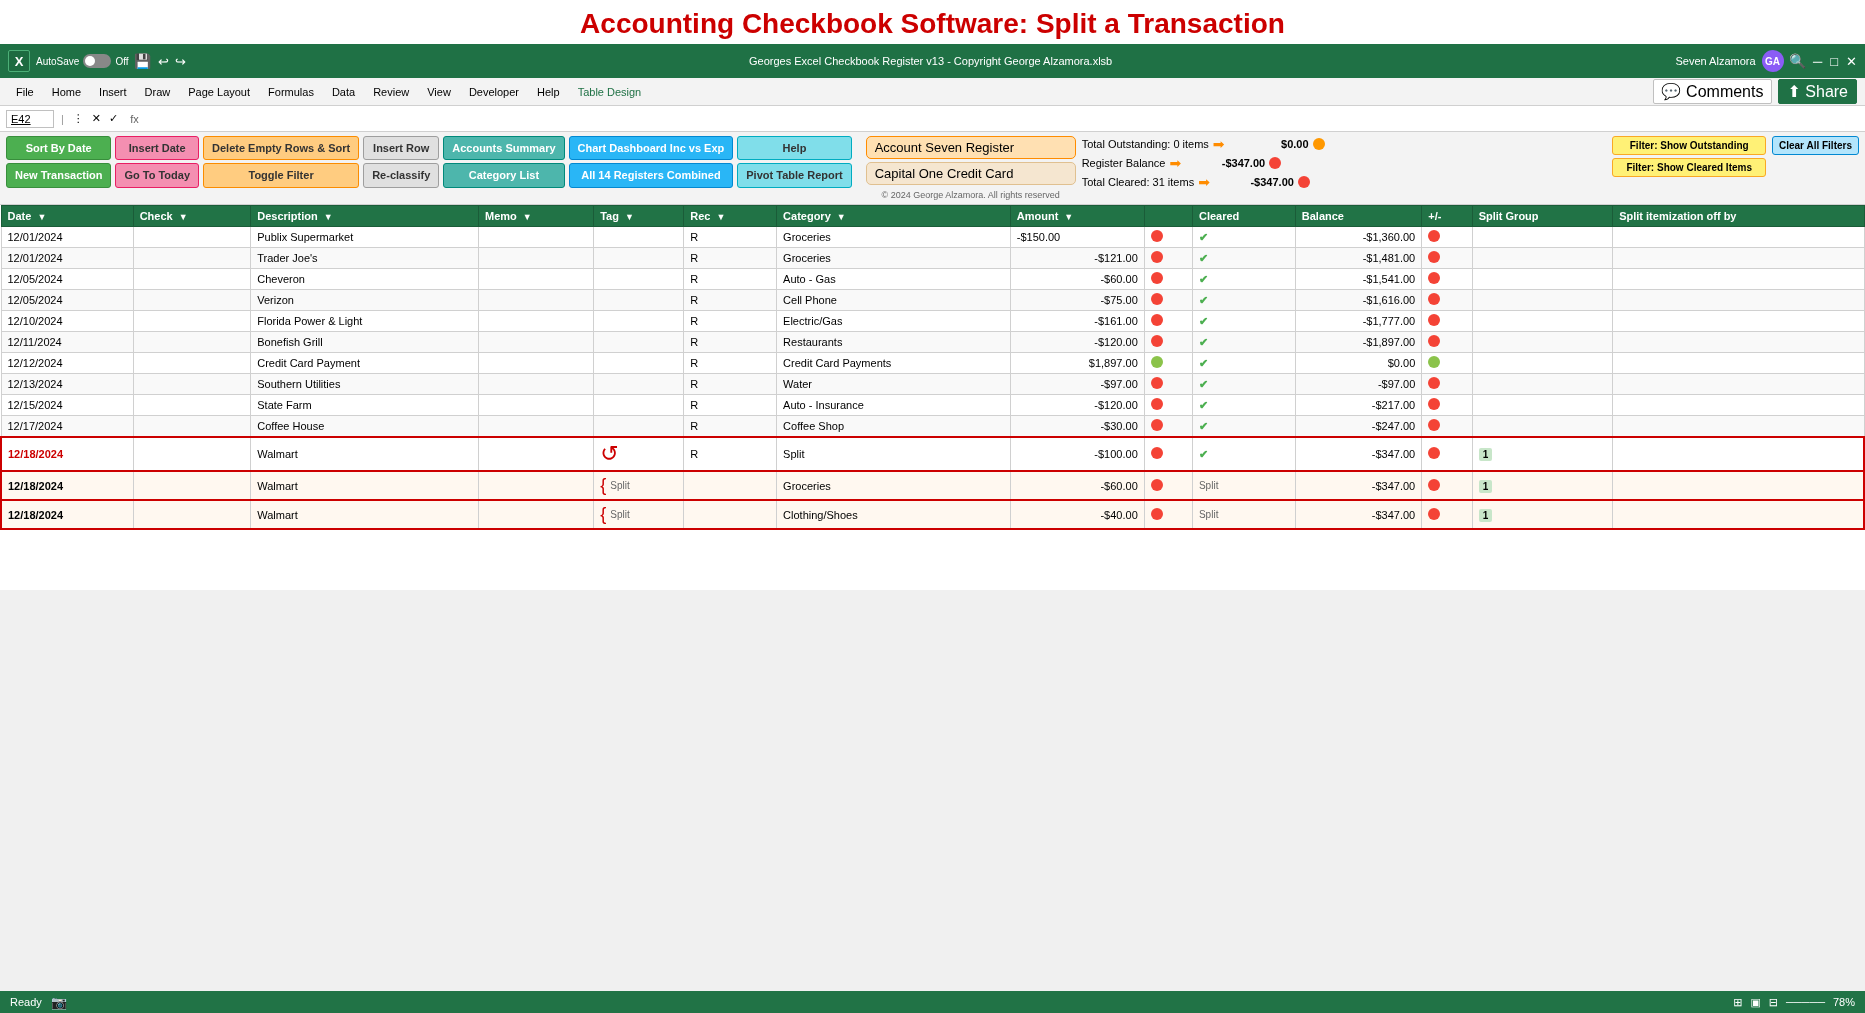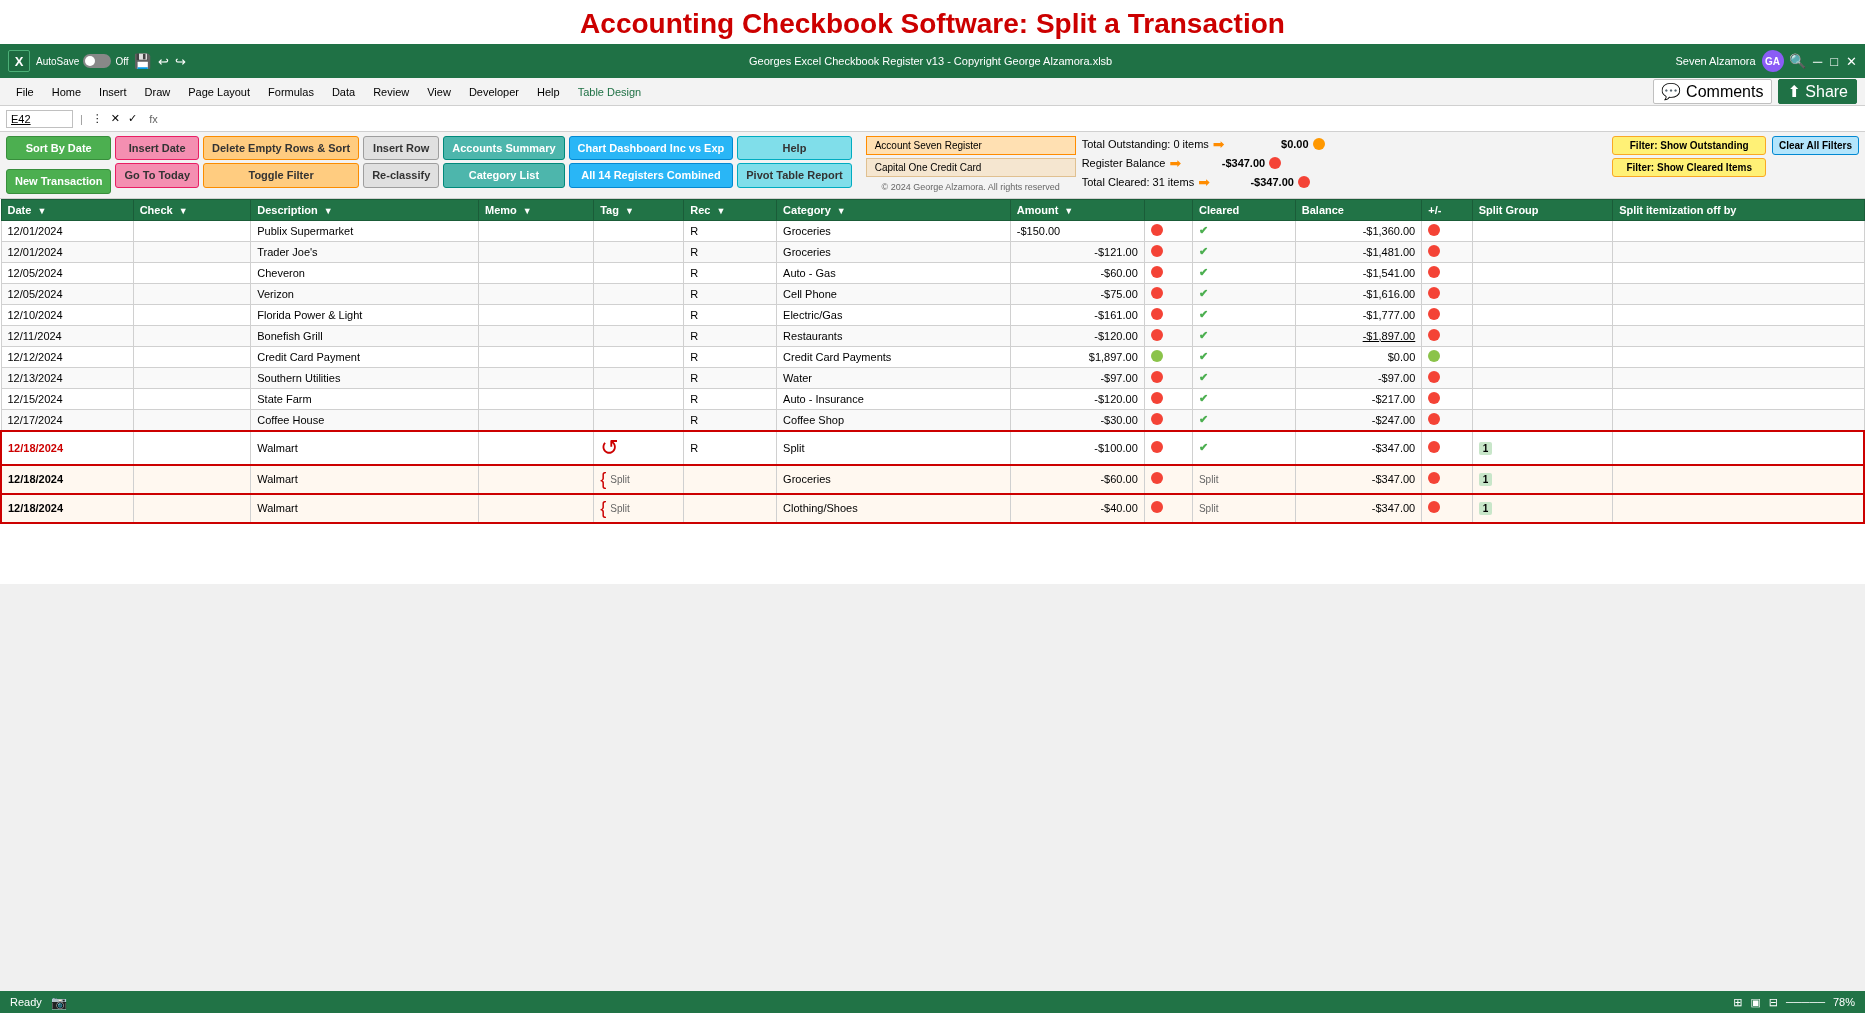--- a/index.html
+++ b/index.html
@@ -129,21 +129,21 @@
     .formula-bar {
       background: white;
       border-bottom: 1px solid #d0d0d0;
       display: flex;
       align-items: center;
       height: 26px;
       padding: 0 6px;
       gap: 4px;
     }
     .formula-bar .cell-ref {
-      width: 67px;
+      width: 48px;
       border: 1px solid #c0c0c0;
       padding: 2px 4px;
       font-size: 11px;
       text-decoration: underline;
     }
     .formula-bar .fx-label {
       font-size: 11px;
       color: #666;
       padding: 0 6px;
     }
@@ -177,23 +177,23 @@
     .btn-green { background: #4caf50; color: white; border-color: #388e3c; }
     .btn-pink { background: #f48fb1; color: #333; border-color: #e91e63; }
     .btn-orange-light { background: #ffcc80; color: #333; border-color: #fb8c00; }
     .btn-blue { background: #29b6f6; color: white; border-color: #0288d1; }
     .btn-cyan { background: #80deea; color: #333; border-color: #00acc1; }
     .btn-gray { background: #e0e0e0; color: #333; border-color: #9e9e9e; }
     .btn-teal { background: #4db6ac; color: white; border-color: #00897b; }
     .info-register-btn {
       background: #f5e6d0;
       border: 1px solid #e0c090;
-      border-radius: 0;
+      border-radius: 5px;
       padding: 3px 8px;
-      font-size: 10px;
+      font-size: 13px;
       cursor: pointer;
       width: 210px;
     }
     .info-register-btn.active { background: #ffe0b2; border-color: #ff8c00; }
     .info-row {
       display: flex;
       align-items: center;
       gap: 4px;
       font-size: 11px;
     }
@@ -375,21 +375,21 @@
   <span style="color:#999; padding: 0 3px;">|</span>
   <span style="font-size:11px; padding: 0 2px;">⋮</span>
   <span style="font-size:11px; padding: 0 2px;">✕</span>
   <span style="font-size:11px; padding: 0 2px;">✓</span>
   <span class="fx-label">fx</span>
   <input class="formula-input" value="" style="">
 </div>
 
 <div class="toolbar">
 
-  <div style="display:flex; flex-direction:column; gap:9px;">
+  <div style="display:flex; flex-direction:column; gap:3px;">
     <button class="toolbar-btn btn-green">Sort By Date</button>
     <button class="toolbar-btn btn-green">New Transaction</button>
   </div>
   <div style="display:flex; flex-direction:column; gap:3px;">
     <button class="toolbar-btn btn-pink">Insert Date</button>
     <button class="toolbar-btn btn-pink">Go To Today</button>
   </div>
   <div style="display:flex; flex-direction:column; gap:3px;">
     <button class="toolbar-btn btn-orange-light">Delete Empty Rows &amp; Sort</button>
     <button class="toolbar-btn btn-orange-light">Toggle Filter</button>
@@ -556,21 +556,21 @@
       <td style="font-weight:normal;">12/11/2024</td>
       <td></td>
       <td>Bonefish Grill</td>
       <td></td>
       <td></td>
       <td>R</td>
       <td>Restaurants</td>
       <td style="text-align:right;">-$120.00</td>
       <td><span class="dot-cell" style="background:#f44336;"></span></td>
       <td><span class="check-green">✔</span></td>
-      <td style="text-align:right;text-decoration:underline;">-$1,897.00</td>
+      <td style="text-align:right;">-$1,897.00</td>
       <td><span class="dot-cell" style="background:#f44336;"></span></td>
       <td></td>
       <td></td>
     </tr>
         <tr>
       <td style="font-weight:normal;">12/12/2024</td>
       <td></td>
       <td>Credit Card Payment</td>
       <td></td>
       <td></td>

